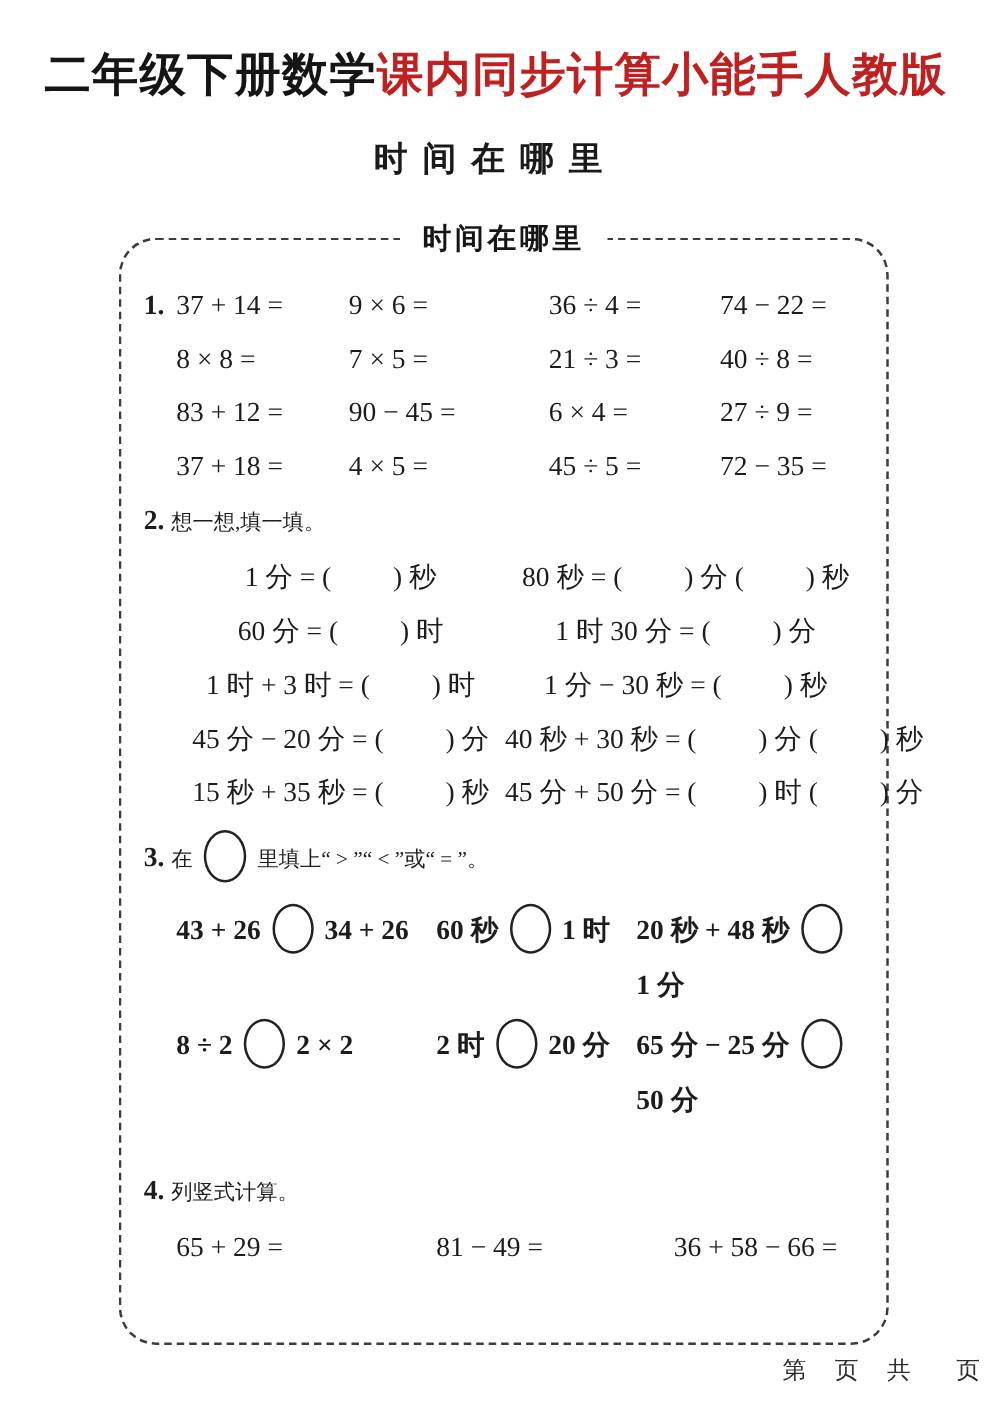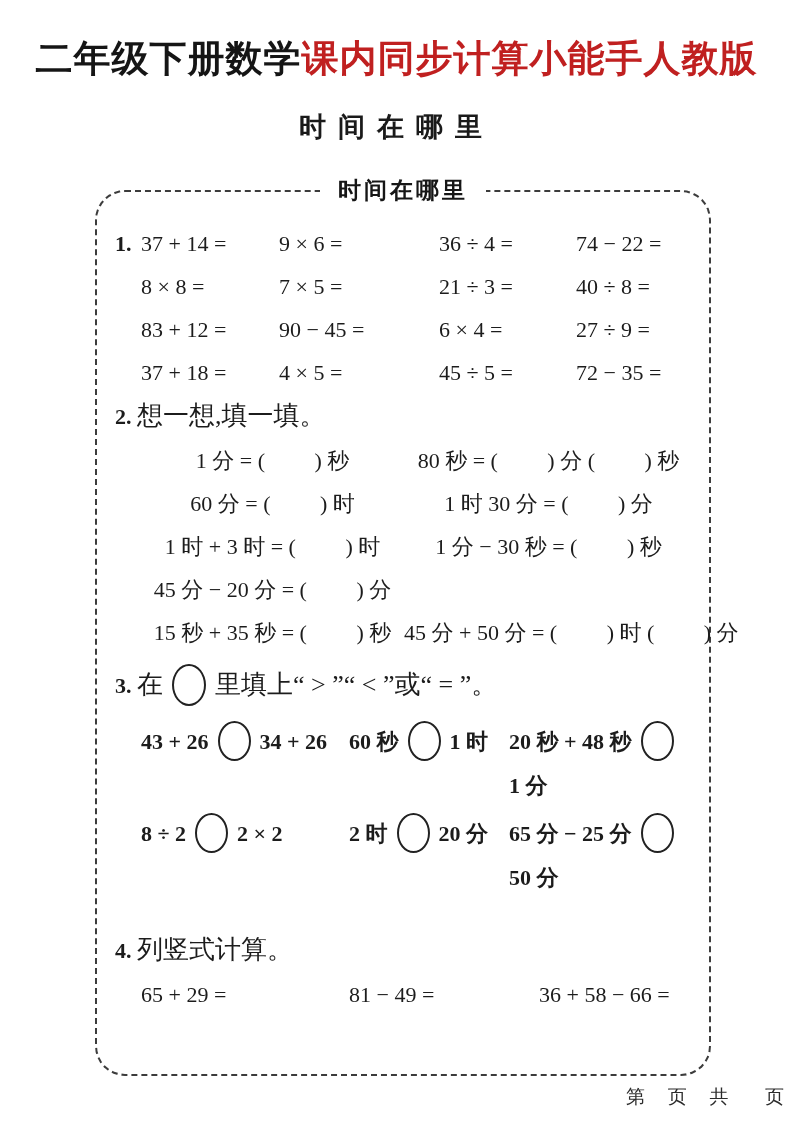--- a/index.html
+++ b/index.html
@@ -8,21 +8,21 @@
     width: 793px; height: 1122px;
     font-family: "Liberation Serif", serif;
     color: #1c1c1c;
     overflow: hidden;
   }
   .page { width: 793px; height: 1122px; position: relative; background: #fff; }
 
   .main-title {
     text-align: center;
     padding-top: 40px;
-    font-family: Liberation Mono, monospace;
+    font-family: Liberation Serif, serif;
     font-weight: 900;
     font-size: 37px;
     line-height: 42px;
     letter-spacing: 1px;
     color: #151515;
     white-space: nowrap;
   }
   .t-red { color: var(--red, #c02020); }
 
   .subtitle {
@@ -63,21 +63,21 @@
   .srow { display: grid; margin-bottom: 15px; font-size: 22px; line-height: 28px; }
   .g4 { grid-template-columns: 26px 138px 160px 137px auto; }
   .g2 { grid-template-columns: 26px 263px auto; text-align: center; }
   .g3 { grid-template-columns: 26px 208px 160px auto; }
   .g3w { grid-template-columns: 26px 208px 190px auto; }
 
   .secnum { font-weight: bold; }
   .eq { white-space: pre; }
 
   .sechead { font-size: 22px; line-height: 28px; margin-bottom: 16px; }
-  .sechead .inst { font-size: 26px; }
+  .sechead .inst { font-size: 17px; }
 
   .s2 { margin-top: 0; }
   .s3 { margin-top: 16px; }
   .s4 { margin-top: 36px; }
 
   .oval {
     display: inline-block;
     width: 34px; height: 42px;
     border: 2px solid #222;
     border-radius: 50%;
@@ -159,20 +159,21 @@
         <span class="eq">1 时 30 分 = (         ) 分</span>
       </div>
       <div class="srow g2">
         <span></span>
         <span class="eq">1 时 + 3 时 = (         ) 时</span>
         <span class="eq">1 分 − 30 秒 = (         ) 秒</span>
       </div>
       <div class="srow g2">
         <span></span>
         <span class="eq">45 分 − 20 分 = (         ) 分</span>
+        <span class="eq">40 秒 + 30 秒 = (         ) 分 (         ) 秒</span>
       </div>
       <div class="srow g2">
         <span></span>
         <span class="eq">15 秒 + 35 秒 = (         ) 秒</span>
         <span class="eq">45 分 + 50 分 = (         ) 时 (         ) 分</span>
       </div>
     </div>
 
     <div class="sec s3">
       <div class="sechead">

